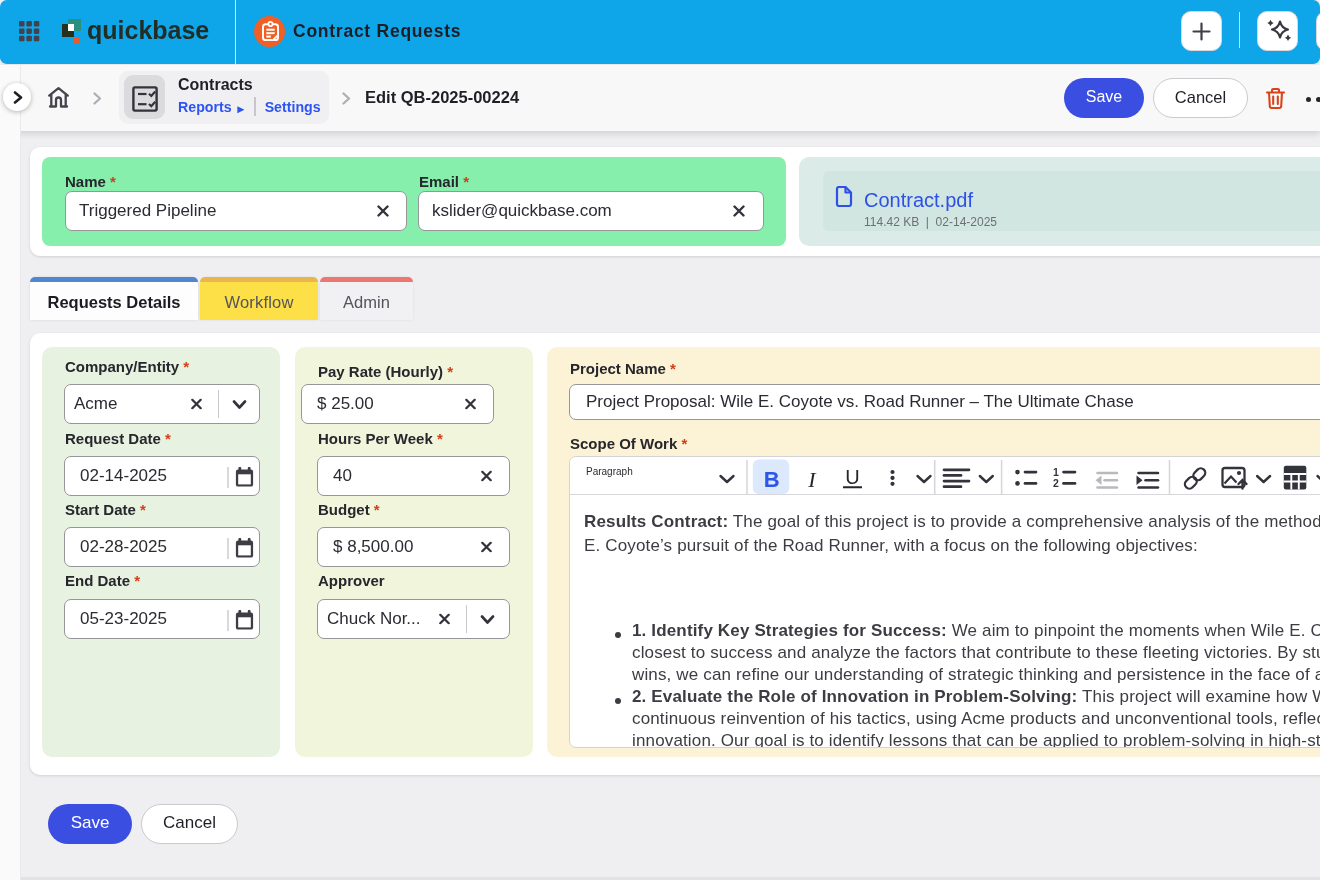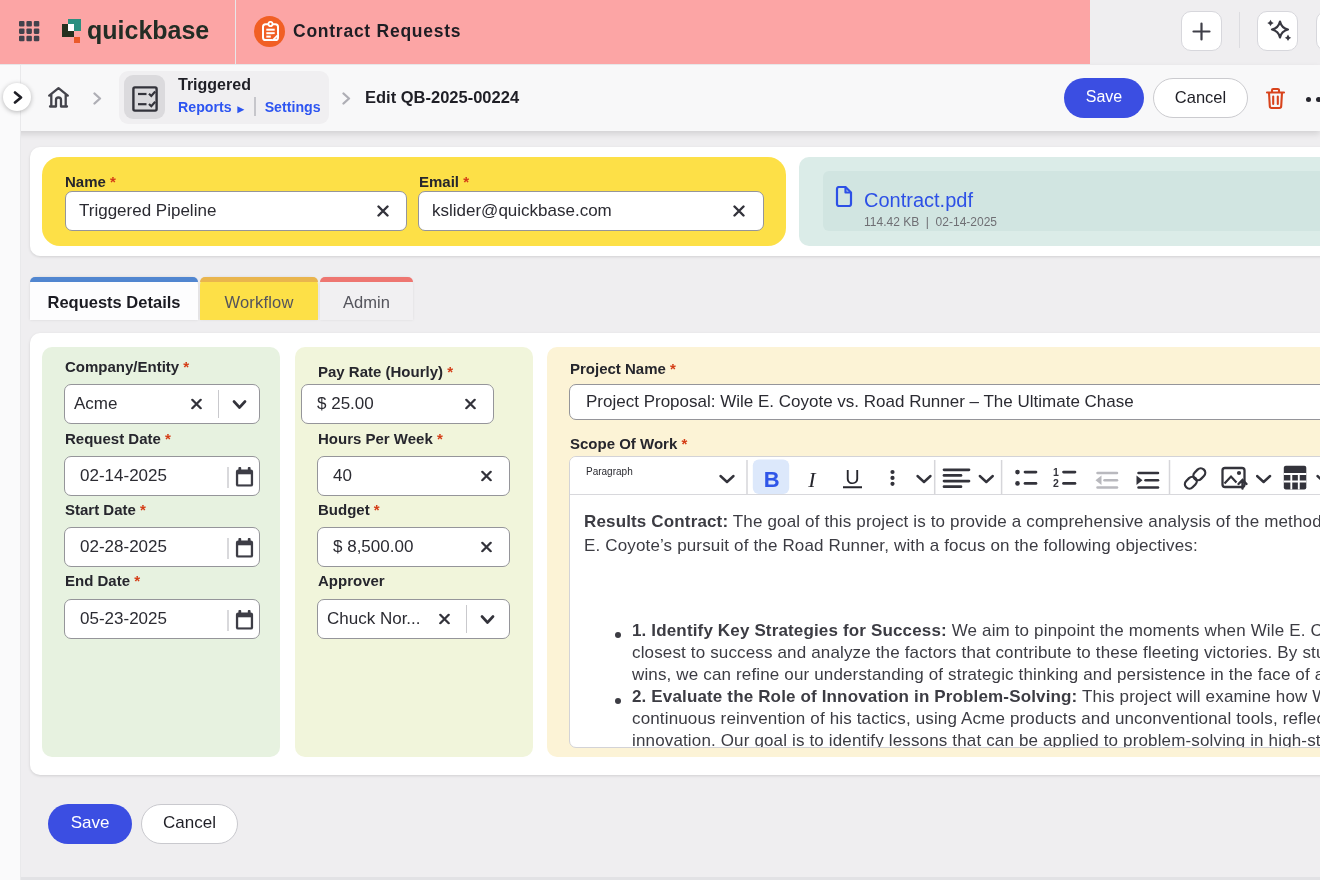--- a/index.html
+++ b/index.html
@@ -1,21 +1,21 @@
 <!DOCTYPE html>
 <html><head>
 <meta charset="utf-8">
 <style>
 * { margin:0; padding:0; box-sizing:border-box; }
 html,body { width:1320px; height:880px; overflow:hidden; }
 body { font-family:"Liberation Sans", sans-serif; position:relative; background:#efeef0; }
 .abs { position:absolute; }
 
 
-#topbar { position:absolute; left:0; top:0; width:1090px; height:65px; background:#fca5a5; border-bottom:1px solid #e7e7e9; z-index:30; }
+#topbar { position:absolute; left:0; top:0; width:1320px; height:65px; background:#0ea5e9; border-bottom:1px solid #e7e7e9; z-index:30;border-radius:7px; }
 #topbar .vsep1 { position:absolute; left:235px; top:0; width:1px; height:64px; background:#e7e7e9; }
 .qbtext { position:absolute; left:87px; top:15.5px; font-size:25px; font-weight:bold; letter-spacing:0px; color:#222d25; }
 .apptitle { position:absolute; left:293px; top:21px; font-size:17.5px; font-weight:bold; letter-spacing:0.75px; color:#1e1e24; }
 .topbtn { position:absolute; top:11px; width:41px; height:40px; border:1px solid #d7d7dc; border-radius:10px; background:#fff; }
 #topbar .vsep2 { position:absolute; left:1239px; top:12px; width:1px; height:36px; background:#dcdce0; }
 
 
 #toolbar { position:absolute; left:0; top:65px; width:1320px; height:66px; background:#f8f8f9; z-index:20; box-shadow:0 3px 6px rgba(0,0,0,0.12); }
 #sidebar { position:absolute; left:0; top:65px; width:21px; height:815px; background:#fafafb; border-right:1px solid #e9e9eb; z-index:21; }
 #collapse { position:absolute; left:3px; top:83px; width:28px; height:28px; background:#fff; border-radius:50%; box-shadow:0 1px 5px rgba(0,0,0,0.28); z-index:22; }
@@ -26,21 +26,21 @@
 .editcrumb { position:absolute; left:365px; top:23px; font-size:16.5px; font-weight:bold; color:#1f1f26; }
 .pill { position:absolute; top:13px; height:40px; border-radius:20px; font-size:17px; text-align:center; line-height:38px; }
 #savepill { left:1064px; width:80px; background:#3b4ee2; color:#fff; font-size:16px; }
 #cancelpill { left:1153px; width:95px; background:#fff; border:1px solid #cbcbcf; color:#1f1f26; line-height:36px; font-size:16.5px;}
 
 
 #botstrip { position:absolute; left:0; top:877px; width:1320px; height:3px; background:#e2e2e5; }
 .card { position:absolute; left:30px; width:1370px; background:#fff; border-radius:10px; box-shadow:0 1px 3px rgba(0,0,0,0.13); }
 #card1 { top:147px; height:109px; }
 #card2 { top:333px; height:442px; }
-#bluepanel { position:absolute; left:12px; top:10px; width:744px; height:89px; background:#fde047; border-radius:18px; }
+#bluepanel { position:absolute; left:12px; top:10px; width:744px; height:89px; background:#86efac; border-radius:8px; }
 #tealpanel { position:absolute; left:769px; top:10px; width:600px; height:89px; background:#dbece8; border-radius:10px; }
 #tealinner { position:absolute; left:24px; top:14px; width:560px; height:60px; background:#d1e5e1; border-radius:6px; }
 .flabel { position:absolute; font-size:15px; font-weight:bold; color:#26262d; }
 .flabel .req { color:#d43d17; }
 .inp { position:absolute; background:#fff; border:1px solid #95959a; border-radius:7px; color:#2b2b32; font-size:17px; }
 .inp .txt { position:absolute; left:12px; top:50%; transform:translateY(-50%); white-space:nowrap; }
 
 
 .tab { position:absolute; top:277px; height:43px; border-radius:8px 8px 0 0; font-size:16.5px; text-align:center; }
 .tab .bar { position:absolute; left:0; top:0; width:100%; height:5px; border-radius:8px 8px 0 0; }
@@ -128,21 +128,21 @@
     </svg>
   <div id="crumbbox">
     <div id="crumbicon"></div>
     <svg class="abs" style="left:12.5px;top:15px" width="26" height="26" viewBox="0 0 26 26">
       <rect x="1.4" y="1.4" width="23.2" height="23.2" rx="1.5" fill="none" stroke="#33333b" stroke-width="2.4"></rect>
       <line x1="6" y1="8" x2="14.5" y2="8" stroke="#33333b" stroke-width="2.2"></line>
       <path d="M17 7.8 L19.3 10 L23.2 5.6" fill="none" stroke="#33333b" stroke-width="2.2"></path>
       <line x1="6" y1="18.2" x2="14.5" y2="18.2" stroke="#33333b" stroke-width="2.2"></line>
       <path d="M17 18 L19.3 20.2 L23.2 15.8" fill="none" stroke="#33333b" stroke-width="2.2"></path>
     </svg>
-    <div class="t1">Triggered</div>
+    <div class="t1">Contracts</div>
     <div class="t2">Reports<span style="font-size:8.5px;margin-left:6px">▶</span><span style="display:inline-block;width:1.5px;height:19px;background:#c6c6cb;margin-left:10px;vertical-align:-4px"></span><span style="margin-left:9px">Settings</span></div>
   </div>
   <svg class="abs" style="left:340px;top:27px" width="12" height="13" viewBox="0 0 12 13">
       <path d="M3.5 1.5 L9 6.5 L3.5 11.5" fill="none" stroke="#aeaeb5" stroke-width="2.3" stroke-linecap="round" stroke-linejoin="round"></path>
     </svg>
   <div class="editcrumb">Edit QB-2025-00224</div>
   <div class="pill" id="savepill">Save</div>
   <div class="pill" id="cancelpill">Cancel</div>
 
   <svg class="abs" style="left:1264px;top:22px" width="23" height="23" viewBox="0 0 23 23">

